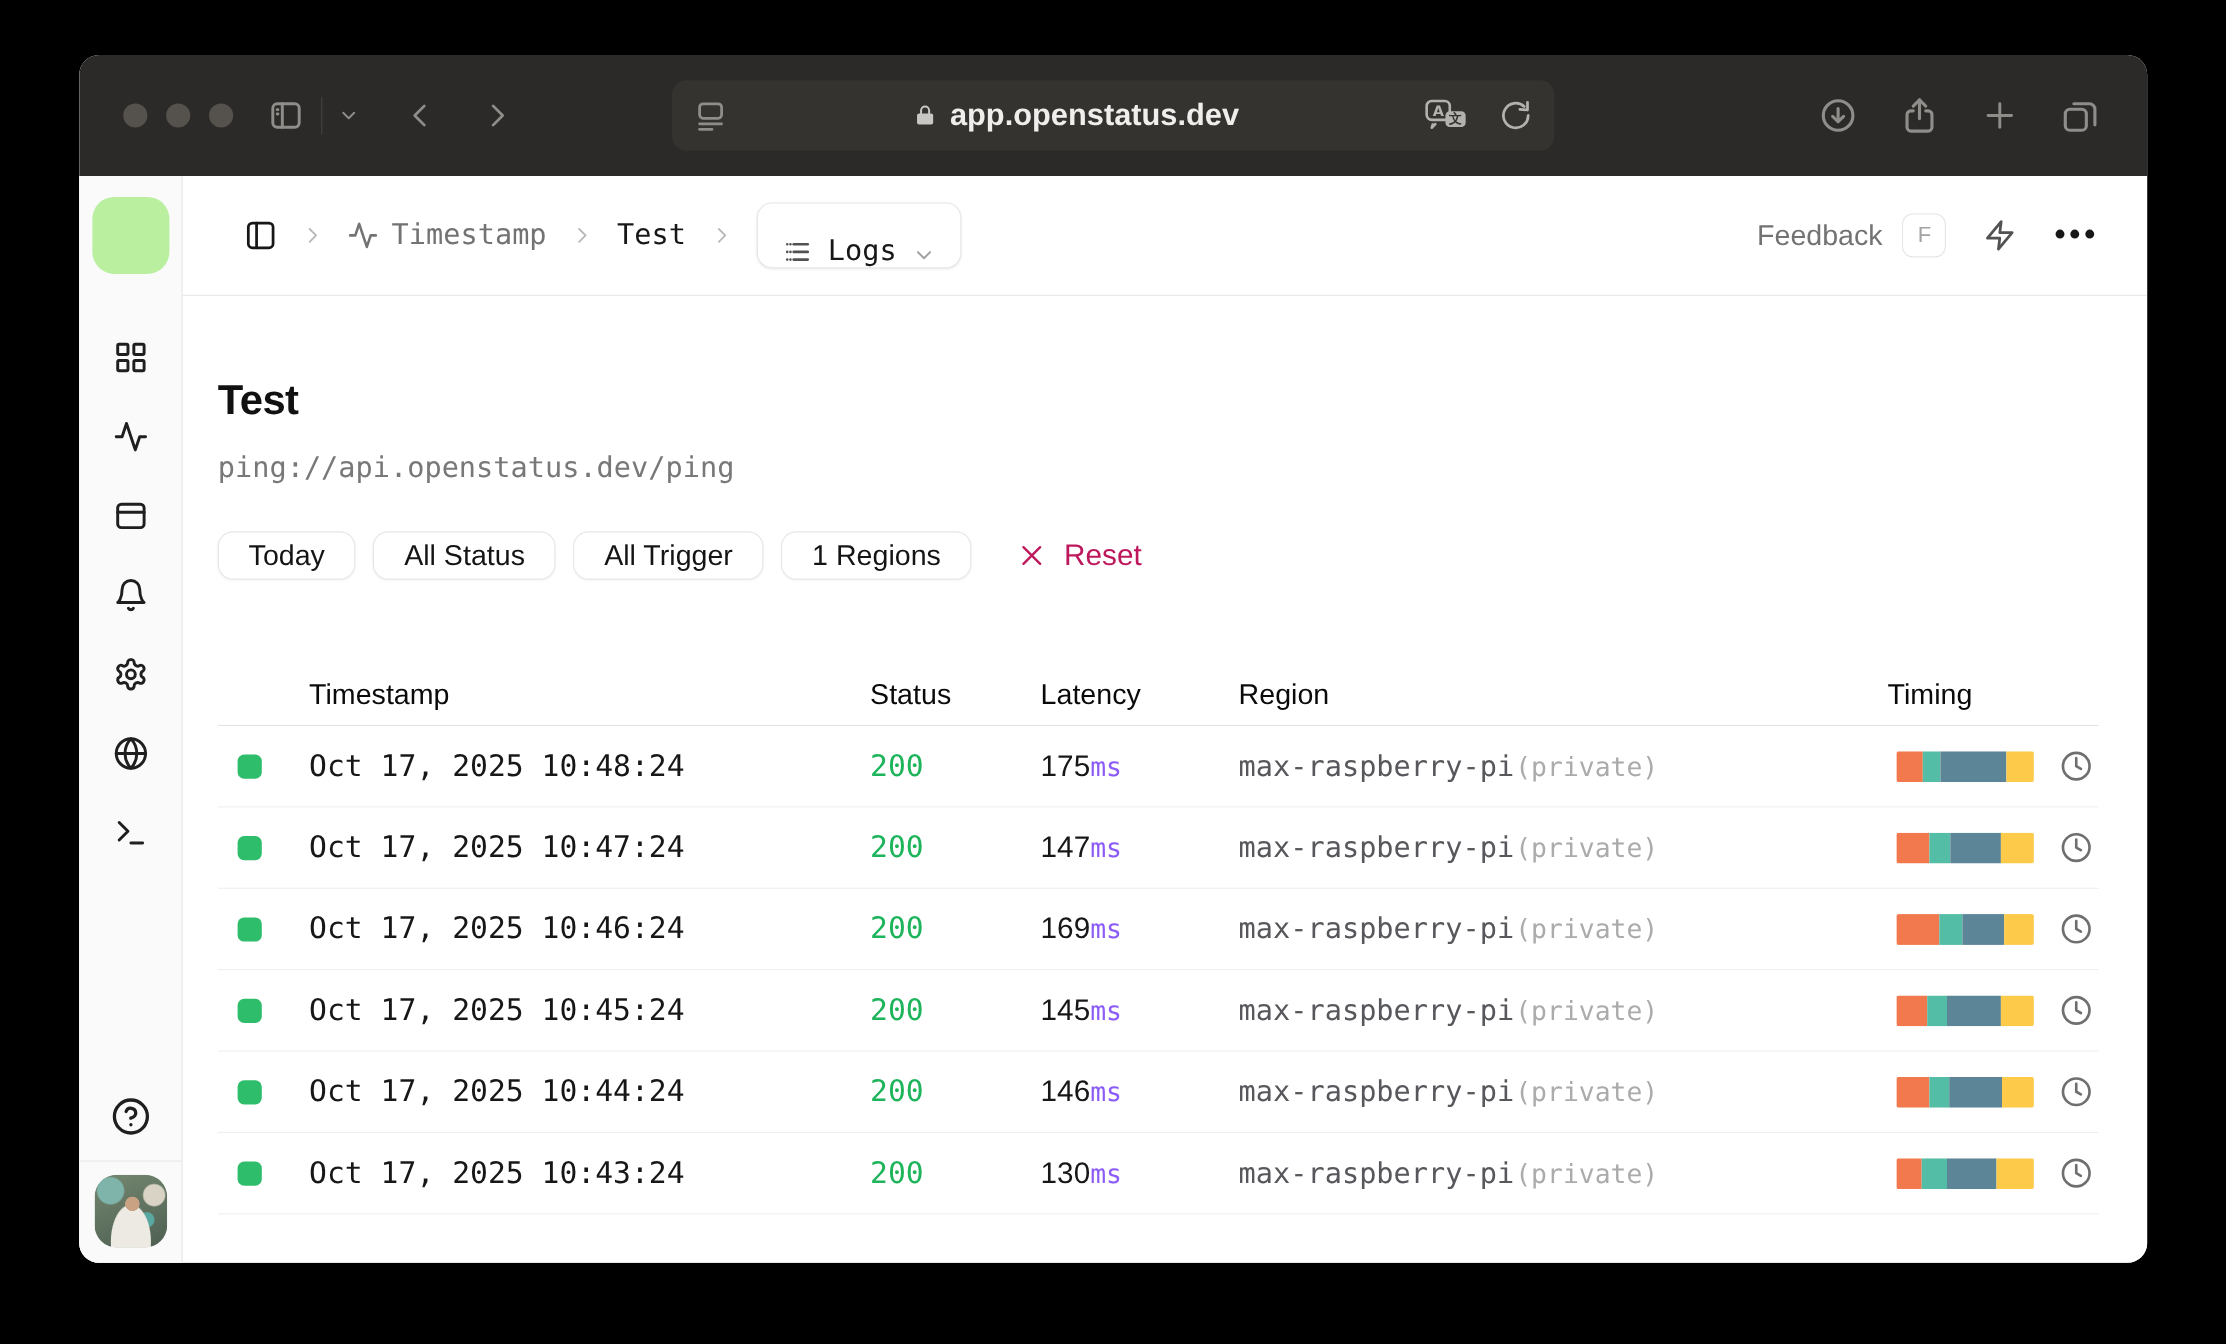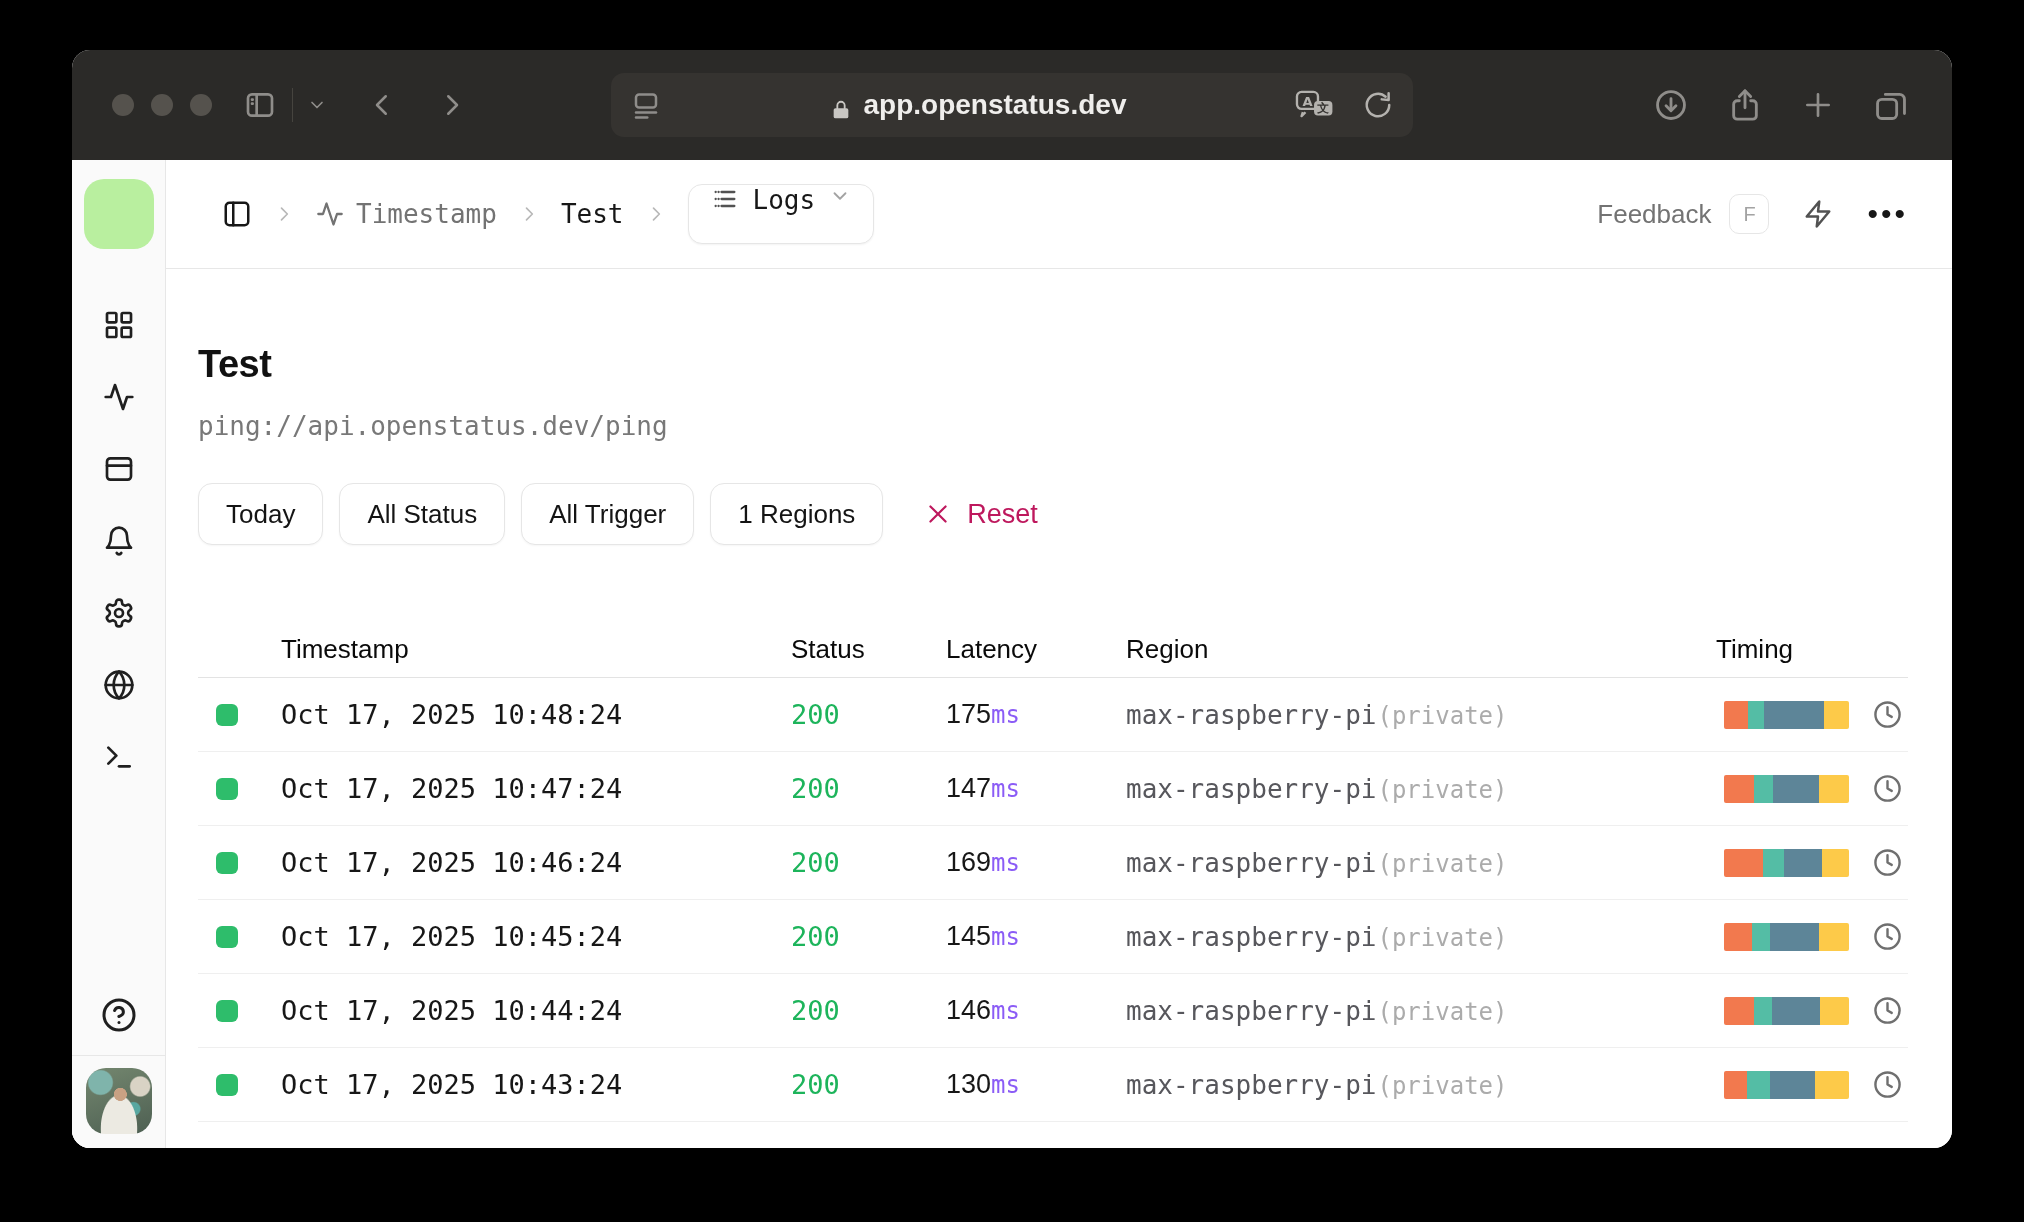--- a/index.html
+++ b/index.html
@@ -14,21 +14,21 @@
   
   .toolbar{height:110px;flex:none;background:#2b2a28;position:relative;display:flex;align-items:center;}
   .tb-left{display:flex;align-items:center;margin-left:40px;color:#8f8d8a;}
   .traffic{display:flex;gap:17px;margin-right:32px;}
   .light{width:22px;height:22px;border-radius:50%;background:#55524d;}
   .tb-sep{width:1px;height:34px;background:#46443f;margin:0 14px 0 16px;}
   .tb-btn{background:none;border:none;color:#8f8d8a;padding:0;display:flex;align-items:center;justify-content:center;}
   .nav-btn{margin-left:40px;}
   .urlbar{position:absolute;left:50%;top:23px;transform:translateX(-50%);width:762px;height:64px;
           background:#353330;border-radius:13px;display:flex;align-items:center;padding:0 20px;color:#8f8d8a;}
-  .url-center{flex:1;display:flex;align-items:flex-end;justify-content:center;gap:12px;
+  .url-center{flex:1;display:flex;align-items:center;justify-content:center;gap:12px;
               color:#efeeec;font-size:28px;font-weight:600;}
   .url-right{display:flex;align-items:center;gap:26px;color:#b4b2ae;}
   .tb-right{position:absolute;right:44px;display:flex;align-items:center;gap:40px;color:#8f8d8a;}
 
   
   .app{flex:1;display:flex;min-height:0;background:#fff;}
   .rail{width:93px;flex:none;background:#fafafa;border-right:1px solid #e7e7e7;
         display:flex;flex-direction:column;align-items:center;}
   .org-avatar{width:70px;height:70px;border-radius:20px;background:#b9ef9f;margin-top:19px;border:none;flex:none;}
   .rail-nav{margin-top:60px;display:flex;flex-direction:column;gap:40px;align-items:center;color:#1f1f1f;}
@@ -45,37 +45,37 @@
       radial-gradient(circle at 72% 62%, #58a7a0 0 10%, transparent 12%),
       linear-gradient(160deg,#74876f,#4d5f52);}
 
   .main{flex:1;display:flex;flex-direction:column;min-width:0;}
   .app-header{height:108px;flex:none;border-bottom:1px solid #e7e7e7;display:flex;align-items:center;padding:0 44px 0 56px;}
   .crumbs{display:flex;align-items:center;gap:22px;}
   .crumb-sep{color:#b8b8b8;}
   .crumb{font-size:26px;color:#737373;display:flex;align-items:center;gap:12px;background:none;border:none;padding:0;}
   .crumb.current{color:#171717;}
   .panel-toggle{background:none;border:none;padding:0;color:#171717;display:flex;}
-  .logs-btn{display:flex;align-items:flex-start;gap:14px;border:1px solid #e6e6e6;border-radius:14px;height:60px;
+  .logs-btn{display:flex;align-items:flex-end;gap:14px;border:1px solid #e6e6e6;border-radius:14px;height:60px;
             padding:0 22px;background:#fff;box-shadow:0 1px 2px rgba(0,0,0,.05);font-size:26px;color:#171717;}
   .logs-btn .chev{color:#a3a3a3;}
   .header-right{margin-left:auto;display:flex;align-items:center;gap:34px;}
   .feedback{display:flex;align-items:center;gap:18px;background:none;border:none;padding:0;
             font-size:26px;color:#737373;}
   .kbd{width:38px;height:38px;border:1px solid #e6e6e6;border-radius:10px;display:flex;align-items:center;
        justify-content:center;font-size:20px;color:#a3a3a3;}
   .zap-btn{background:none;border:none;padding:0;color:#525252;display:flex;}
   .dots-btn{background:none;border:none;padding:0;color:#171717;font-size:30px;letter-spacing:3px;line-height:1;}
 
   
   .content{flex:1;padding:0 44px 0 32px;overflow:hidden;}
   .page-title{margin-top:72px;font-size:38px;line-height:46px;font-weight:700;color:#111;letter-spacing:-.5px;}
   .endpoint{margin-top:22px;font-size:26px;line-height:34px;color:#787878;}
   .filters{margin-top:40px;display:flex;align-items:center;gap:16px;}
-  .filter-btn{height:62px;padding:0 27px;border:1px solid #e6e6e6;border-radius:14px;background:#fff;
+  .filter-btn{height:44px;padding:0 27px;border:1px solid #e6e6e6;border-radius:14px;background:#fff;
               font-size:26px;font-weight:500;color:#141414;box-shadow:0 1px 2px rgba(0,0,0,.04);
               font-family:"Liberation Sans",sans-serif;}
   .reset-btn{display:flex;align-items:center;gap:16px;background:none;border:none;font-size:27px;
              color:#be185d;margin-left:20px;font-family:"Liberation Sans",sans-serif;}
 
   .table{margin-top:76px;}
   .grid{display:grid;grid-template-columns:83px 510px 155px 180px 598px 125px 1fr;align-items:center;}
   .thead{height:56px;border-bottom:1px solid #e3e3e3;font-size:26px;font-weight:500;color:#0a0a0a;}
   .trow{height:73px;border-bottom:1px solid #efefef;}
   .dot{width:22px;height:22px;border-radius:6px;background:#2ebd6b;margin-left:18px;display:block;}

